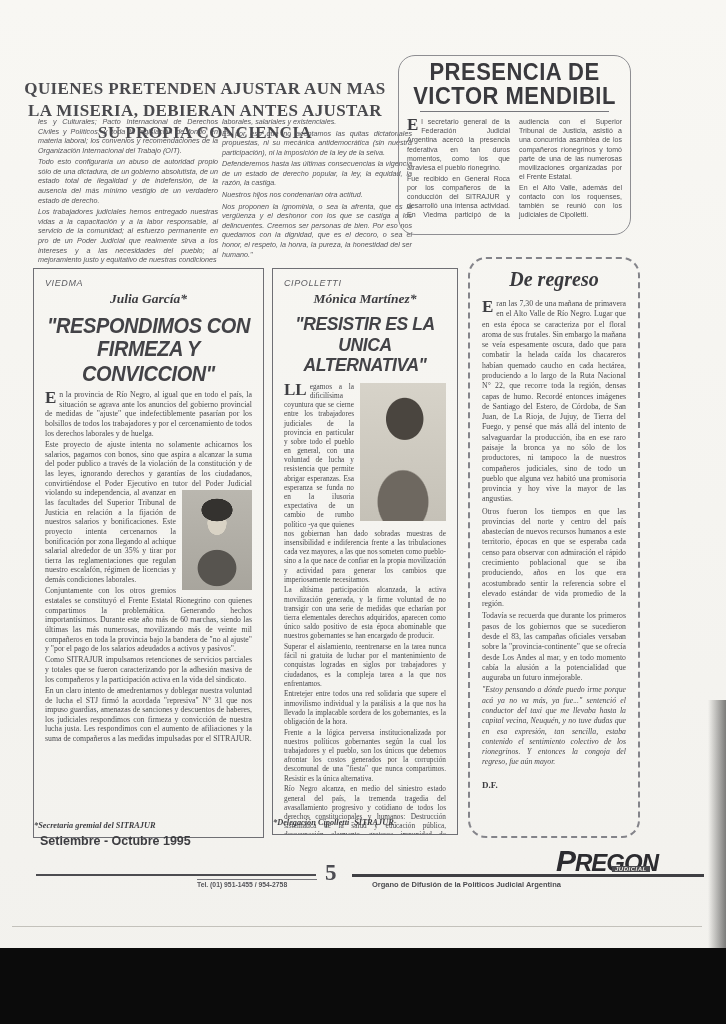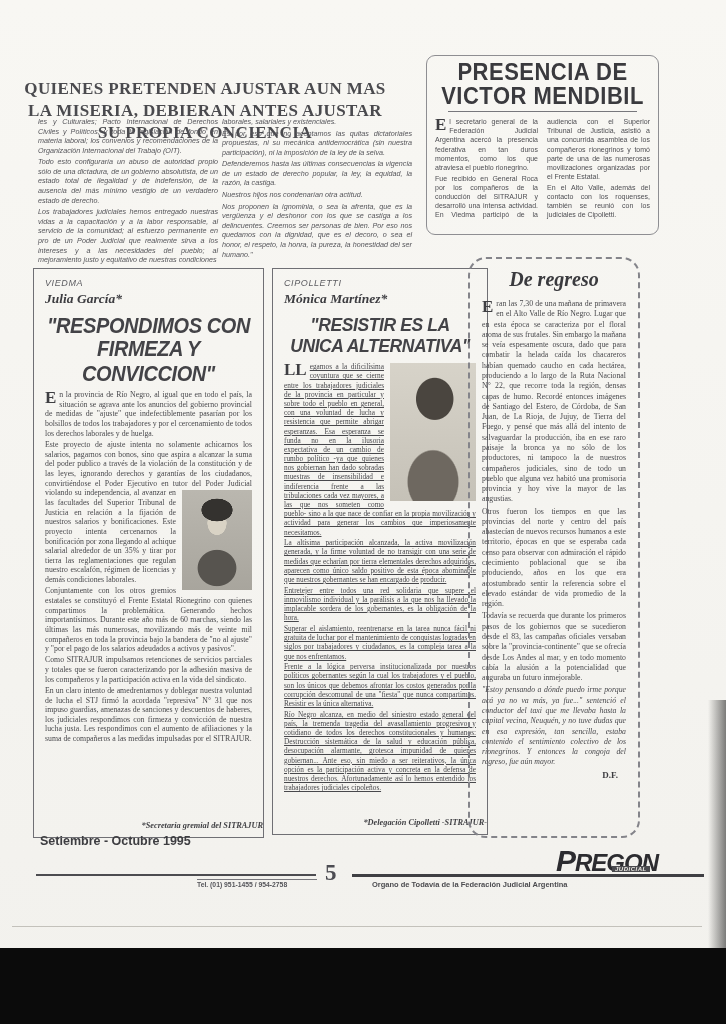--- a/index.html
+++ b/index.html
@@ -9,43 +9,43 @@
   .main-headline{position:absolute;left:18px;top:50px;width:374px;text-align:center;
     font:bold 17px/1.3 "Liberation Serif",serif;letter-spacing:.4px;color:#4a4a4e;margin-top:28px;}
   .intro-col{position:absolute;top:117px;text-align:justify;
     font:italic 7.2px/1.33 "Liberation Sans",sans-serif;color:#55555a;margin-left:20px;}
   .intro-col p{margin:0 0 2px 0;}
   .col1{left:18px;width:180px;}
   .col2{left:202px;width:190px;}
 
   
   .presencia{position:absolute;left:398px;top:55px;width:233px;height:180px;box-sizing:border-box;
-    border:1.5px solid #8e8e92;border-radius:9px;padding:6px 8px;overflow:hidden;margin-left:28px;}
+    border:1.5px solid #8e8e92;border-radius:17px;padding:6px 8px;overflow:hidden;}
   .presencia-title{text-align:center;font:bold 22px/1.04 "Liberation Sans",sans-serif;
     color:#3a3a3e;transform:scaleY(1.08);letter-spacing:.5px;}
   .presencia-rule{width:88%;height:1.5px;background:#77777c;margin:3px auto 5px;}
   .presencia-body{columns:2;column-gap:9px;font:7px/1.3 "Liberation Sans",sans-serif;
     text-align:justify;color:#4e4e53;}
   .presencia-body p{margin:0 0 2px 0;}
 
   
   .article{position:absolute;top:268px;box-sizing:border-box;border:1px solid #6f6f74;
     padding:9px 11px;overflow:hidden;background:transparent;}
   .viedma{left:33px;width:231px;height:570px;}
-  .cipolletti{left:272px;width:216px;height:567px;}
+  .cipolletti{left:272px;width:186px;height:567px;}
   .kicker{font:italic 9px "Liberation Sans",sans-serif;color:#5c5c61;letter-spacing:.6px;}
-  .author{font:bold italic 13.5px "Liberation Serif",serif;color:#3d3d41;margin-top:3px;}
+  .author{font:bold italic 13.5px "Liberation Serif",serif;color:#3d3d41;margin-top:3px;text-align:center;}
   .art-headline{margin:9px 0 7px;text-align:center;font:bold italic 20px/1.12 "Liberation Sans",sans-serif;
     letter-spacing:-.4px;color:#434347;transform:scaleY(1.06);}
   .cipolletti .art-headline{font-size:17.5px;}
   .art-body{font:7.8px/1.24 "Liberation Serif",serif;text-align:justify;color:#48484c;}
-  .cipolletti .art-body{font-size:7.3px;line-height:1.26;text-decoration:underline;}
+  .cipolletti .art-body{font-size:7.3px;line-height:1.26;}
   .art-body p{margin:0 0 1.5px 0;}
   .dc{float:left;font:bold 17px/14px "Liberation Serif",serif;margin:1px 3px 0 0;color:#3e3e42;}
-  .signature{position:absolute;bottom:7px;left:0;right:0;text-align:right;
+  .signature{position:absolute;bottom:7px;left:0;right:0;text-align:left;
     font:bold italic 8.3px "Liberation Serif",serif;color:#3f3f43;}
 
   
   .photo{display:block;float:right;}
   .photo-julia{width:70px;height:100px;margin:2px 0 3px 6px;
     background:
       radial-gradient(ellipse 26px 19px at 50% 20%, #34322f 59%, rgba(0,0,0,0) 61%),
       radial-gradient(ellipse 16px 20px at 50% 33%, #d9d3c5 59%, rgba(0,0,0,0) 61%),
       radial-gradient(ellipse 32px 30px at 50% 78%, #57544f 59%, rgba(0,0,0,0) 62%),
       linear-gradient(#bab7af,#a8a59d);}
@@ -56,21 +56,21 @@
       radial-gradient(ellipse 42px 52px at 50% 86%, #6e6860 59%, rgba(0,0,0,0) 62%),
       linear-gradient(#d7d3c9,#c5c1b7);}
 
   
   .deregreso{position:absolute;left:468px;top:257px;width:172px;height:581px;box-sizing:border-box;
     border:2px dashed #84848a;border-radius:18px;padding:9px 12px;overflow:hidden;}
   .dr-title{text-align:center;font:bold italic 20px "Liberation Serif",serif;color:#3a3a3e;margin:0 0 8px;}
   .dr-body{font:7.8px/1.32 "Liberation Serif",serif;text-align:justify;color:#48484c;}
   .dr-body p{margin:0 0 2px 0;}
   .dr-quote{font-style:italic;}
-  .dr-sig{text-align:right;font:bold 9px "Liberation Serif",serif;color:#3c3c40;margin-top:2px;padding-right:8px;}
+  .dr-sig{text-align:left;font:bold 9px "Liberation Serif",serif;color:#3c3c40;margin-top:12px;padding-right:8px;}
 
   
   .f-date{position:absolute;left:40px;top:834px;font:bold 12.5px "Liberation Sans",sans-serif;color:#3d3d41;}
   .f-rule-left{position:absolute;left:36px;top:874px;width:280px;height:2px;background:#4c4c50;}
   .f-rule-sub{position:absolute;left:197px;top:879px;width:120px;height:1px;background:#77777c;}
   .f-tel{position:absolute;left:197px;top:881px;font:bold 6.8px "Liberation Sans",sans-serif;color:#55555a;}
   .f-page{position:absolute;left:325px;top:860px;font:bold 23px "Liberation Serif",serif;color:#4c4c52;}
   .f-rule-right{position:absolute;left:352px;top:874px;width:352px;height:2.5px;background:#3f3f43;}
   .f-tagline{position:absolute;left:372px;top:880px;font:bold 7.5px "Liberation Sans",sans-serif;color:#4c4c50;}
   .pregon{position:absolute;left:556px;top:846px;font:bold italic 24px/1 "Liberation Sans",sans-serif;
@@ -139,22 +139,22 @@
   <div class="article cipolletti">
     <div class="kicker">CIPOLLETTI</div>
     <div class="author">Mónica Martínez*</div>
     <div class="art-headline">"RESISTIR ES LA UNICA ALTERNATIVA"</div>
     <div class="art-body">
       <p>
         <span class="photo photo-monica"></span>
         <span class="dc">LL</span><span>egamos a la dificilísima coyuntura que se cierne entre los trabajadores judiciales de la provincia en particular y sobre todo el pueblo en general, con una voluntad de lucha y resistencia que permite abrigar esperanzas. Esa esperanza se funda no en la ilusoria expectativa de un cambio de rumbo político -ya que quienes nos gobiernan han dado sobradas muestras de insensibilidad e indiferencia frente a las tribulaciones cada vez mayores, a las que nos someten como pueblo- sino a la que nace de confiar en la propia movilización y actividad para generar los cambios que imperiosamente necesitamos.</span>
       </p>
       <p>La altísima participación alcanzada, la activa movilización generada, y la firme voluntad de no transigir con una serie de medidas que echarían por tierra elementales derechos adquiridos, aparecen como único saldo positivo de esta época abominable que nuestros gobernantes se han encargado de producir.</p>
+      <p>Superar el aislamiento, reentrenarse en la tarea nunca fácil ni gratuita de luchar por el mantenimiento de conquistas logradas en siglos por trabajadores y ciudadanos, es la compleja tarea a la que nos enfrentamos.</p>
       <p>Entretejer entre todos una red solidaria que supere el inmovilismo individual y la parálisis a la que nos ha llevado la implacable sordera de los gobernantes, es la obligación de la hora.</p>
-      <p>Superar el aislamiento, reentrenarse en la tarea nunca fácil ni gratuita de luchar por el mantenimiento de conquistas logradas en siglos por trabajadores y ciudadanos, es la compleja tarea a la que nos enfrentamos.</p>
       <p>Frente a la lógica perversa institucionalizada por nuestros políticos gobernantes según la cual los trabajadores y el pueblo, son los únicos que debemos afrontar los costos generados por la corrupción descomunal de una "fiesta" que nunca compartimos. Resistir es la única alternativa.</p>
       <p>Río Negro alcanza, en medio del siniestro estado general del país, la tremenda tragedia del avasallamiento progresivo y cotidiano de todos los derechos constitucionales y humanos: Destrucción sistemática de la salud y educación pública, desocupación alarmante, grotesca impunidad de quienes gobiernan... Ante eso, sin miedo a ser reiterativos, la única opción es la participación activa y concreta en la defensa de nuestros derechos. Afortunadamente así lo hemos entendido los trabajadores judiciales cipoleños.</p>
     </div>
     <div class="signature">*Delegación Cipolletti -SITRAJUR-</div>
   </div>
 
   <div class="deregreso">
     <div class="dr-title">De regreso</div>
     <div class="dr-body">
       <p><span class="dc">E</span><span>ran las 7,30 de una mañana de primavera en el Alto Valle de Río Negro. Lugar que en esta época se caracteriza por el floral aroma de sus frutales. Sin embargo la mañana se veía espesamente oscura, dado que para combatir la helada caída los chacareros habían quemado caucho en cada hectárea, produciendo a lo largo de la Ruta Nacional N° 22, que recorre toda la región, densas capas de humo. Recordé entonces imágenes de Santiago del Estero, de Córdoba, de San Juan, de La Rioja, de Jujuy, de Tierra del Fuego, y pensé que más allá del intento de salvaguardar la producción, iba en ese raro paisaje la bronca ya no sólo de los productores, ni tampoco la de nuestros compañeros judiciales, sino de todo un pueblo que alguna vez habitó una promisoria provincia y hoy vive la mayor de las angustias.</span></p>
@@ -166,19 +166,19 @@
   </div>
 
   <div class="f-date">Setiembre - Octubre 1995</div>
   <div class="f-rule-left"></div>
   <div class="f-rule-sub"></div>
   <div class="f-tel">Tel. (01) 951-1455 / 954-2758</div>
   <div class="f-page">5</div>
   <div class="f-rule-right"></div>
   <div class="pregon"><span class="p-big">P</span><span>REGON</span></div>
   <div class="pregon-sub">JUDICIAL</div>
-  <div class="f-tagline">Organo de Todavía de la Federación Judicial Argentina</div>
+  <div class="f-tagline">Organo de Difusión de la Políticos Judicial Argentina</div>
   <div class="f-faint"></div>
 
   <div class="edge-shadow"></div>
   <div class="black-band"></div>
 
 </div>
 
 </body></html>

